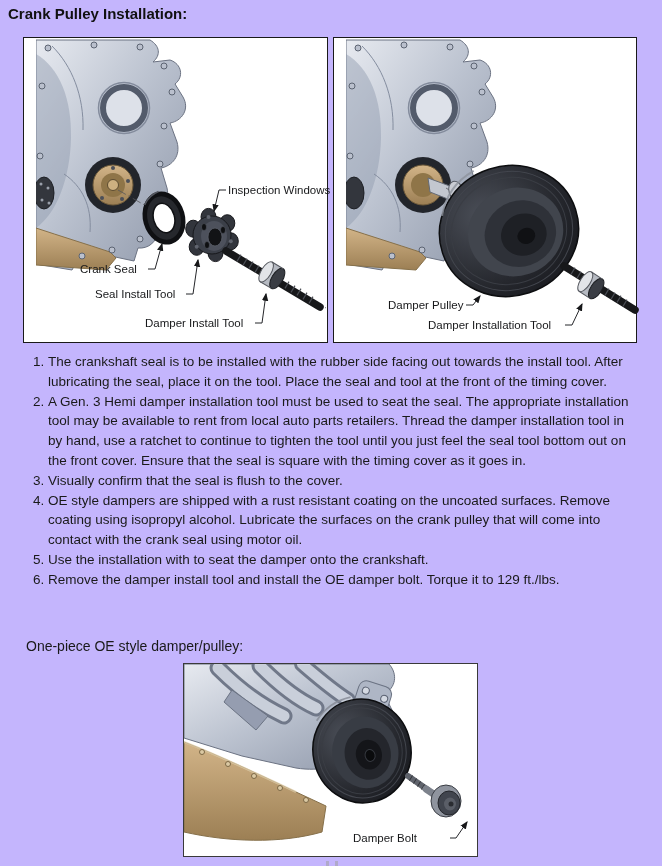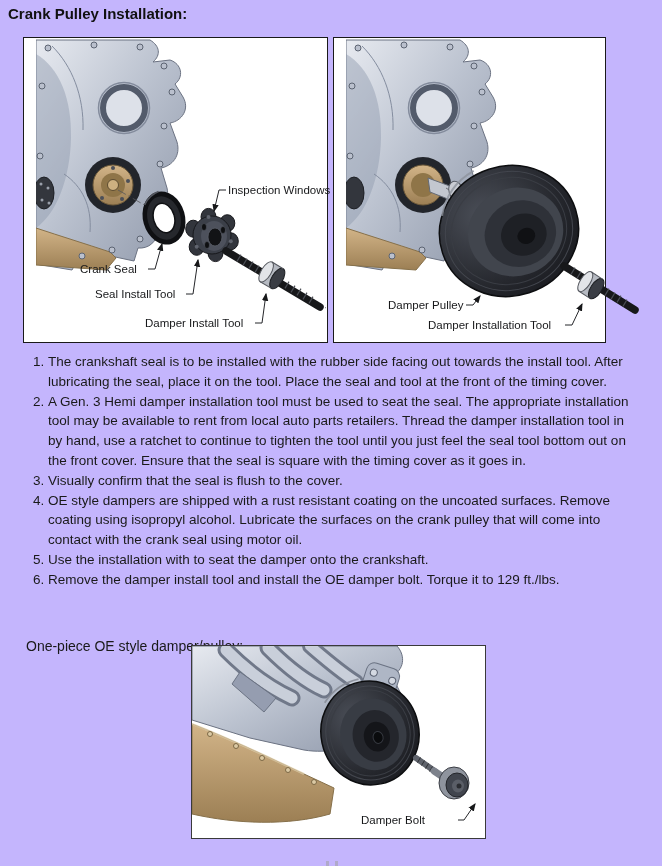--- a/index.html
+++ b/index.html
@@ -2,22 +2,22 @@
 <html><head>
 <meta charset="utf-8">
 <style>
   html,body{margin:0;padding:0;background:#ffffff;}
   .page{position:relative;width:662px;height:866px;background:#c4b5fd;overflow:hidden;
         font-family:"Liberation Sans",sans-serif;color:#1a1a1a;}
   .title{position:absolute;left:8px;top:5px;font-size:15px;font-weight:bold;color:#111;}
   .panel{position:absolute;background:#ffffff;box-sizing:border-box;}
   .panel-top{border:1.5px solid #1a1a1a;padding-left:12px;}
   #panel-left{left:23px;top:37px;width:305px;height:306px;}
-  #panel-right{left:333px;top:37px;width:273px;height:306px;}
-  #panel-bottom{left:183px;top:645px;width:295px;height:194px;border:1px solid #3a3a3a;margin-left:8px;}
+  #panel-right{left:333px;top:37px;width:304px;height:306px;}
+  #panel-bottom{left:183px;top:663px;width:295px;height:194px;border:1px solid #3a3a3a;}
   .steps{position:absolute;left:25px;top:352px;width:616px;font-size:13.5px;line-height:19.8px;}
   .steps ol{margin:0;padding:0 0 0 23px;}
   .steps li{margin:0;}
   .subheading{position:absolute;left:26px;top:638px;font-size:14px;}
   svg{display:block;}
   svg text{font-family:"Liberation Sans",sans-serif;font-size:11.5px;fill:#17181a;}
   .leader{fill:none;stroke:#25262a;stroke-width:1;}
   .tick{stroke:#4b4e55;stroke-width:1.1;}
   .page-mark{position:absolute;left:326px;top:861px;width:16px;height:5px;opacity:.55;
     background:linear-gradient(90deg,#a0a0a0 0 3px,transparent 3px 9px,#a0a0a0 9px 12px,transparent 12px);}

